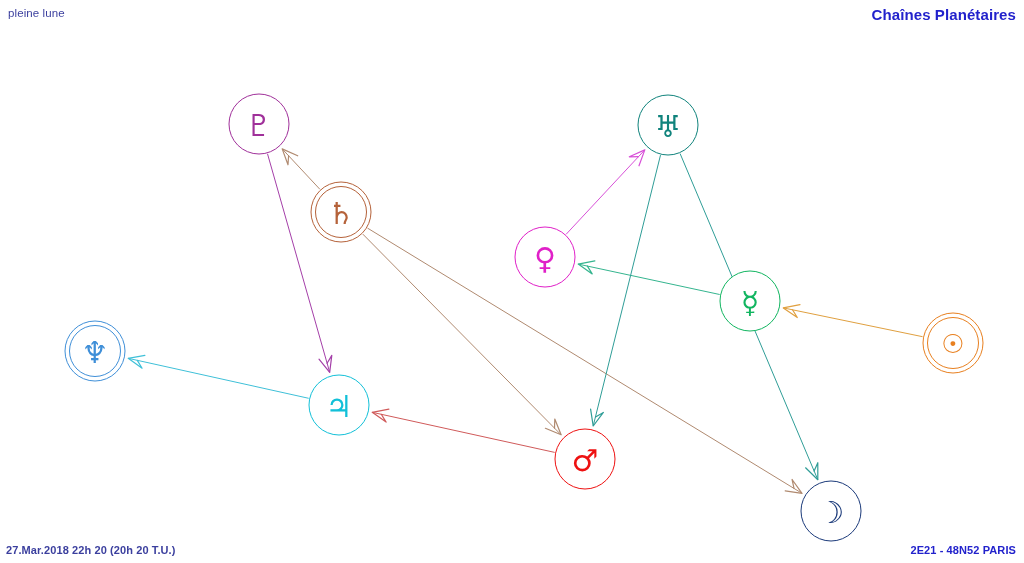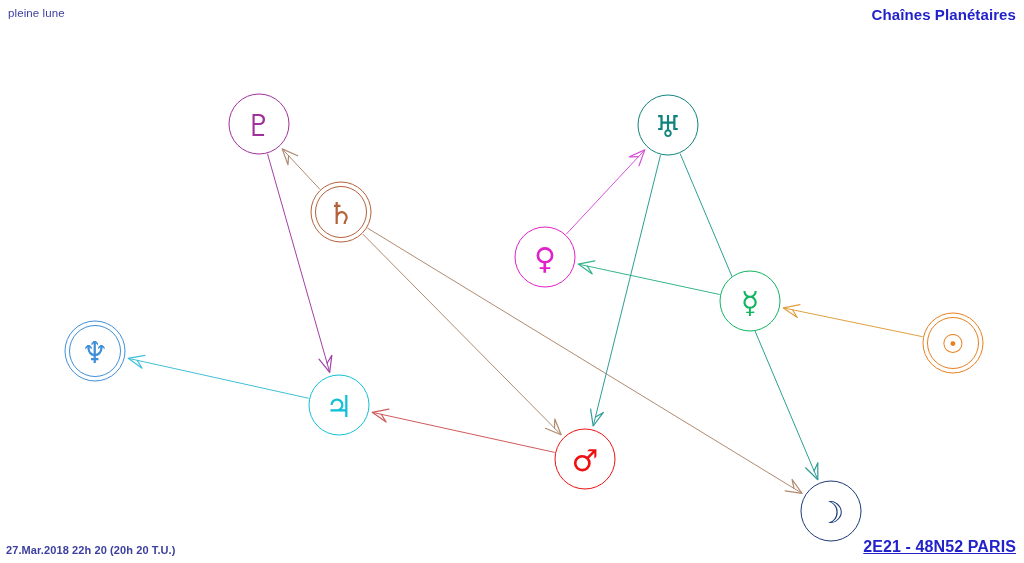--- a/index.html
+++ b/index.html
@@ -29,23 +29,22 @@
   #label-bottom-left { left: 6px; bottom: 7px; font-weight: bold; font-size: 11px; }
   #label-title {
     right: 8px; top: 6px;
     font-weight: bold;
     font-size: 15px;
     color: #2222cc;
   }
   #label-bottom-right {
     right: 8px; bottom: 7px;
     font-weight: bold;
-    font-size: 16px;
+    font-size: 11px;
     color: #2222cc;
-    text-decoration: underline;
   }
   #diagram {
     position: absolute;
     left: 0; top: 0;
     width: 1024px;
     height: 563px;
   }
   .node-glyph {
     font-family: "DejaVu Sans", sans-serif;
     text-anchor: middle;

